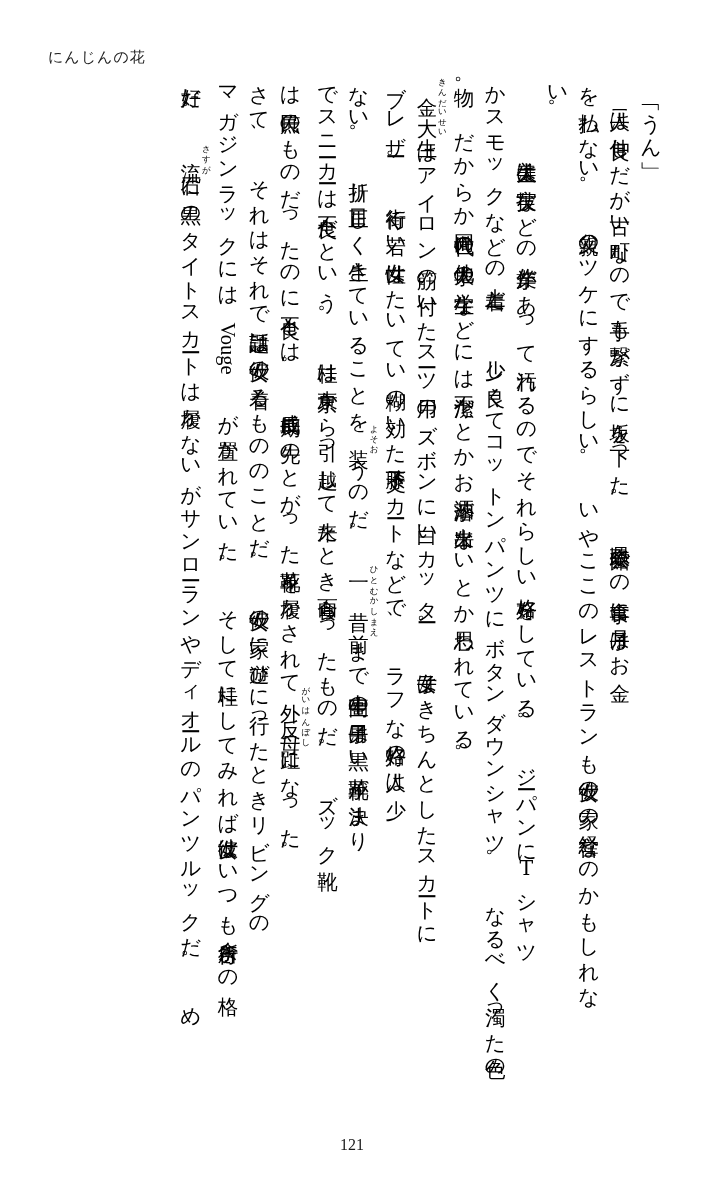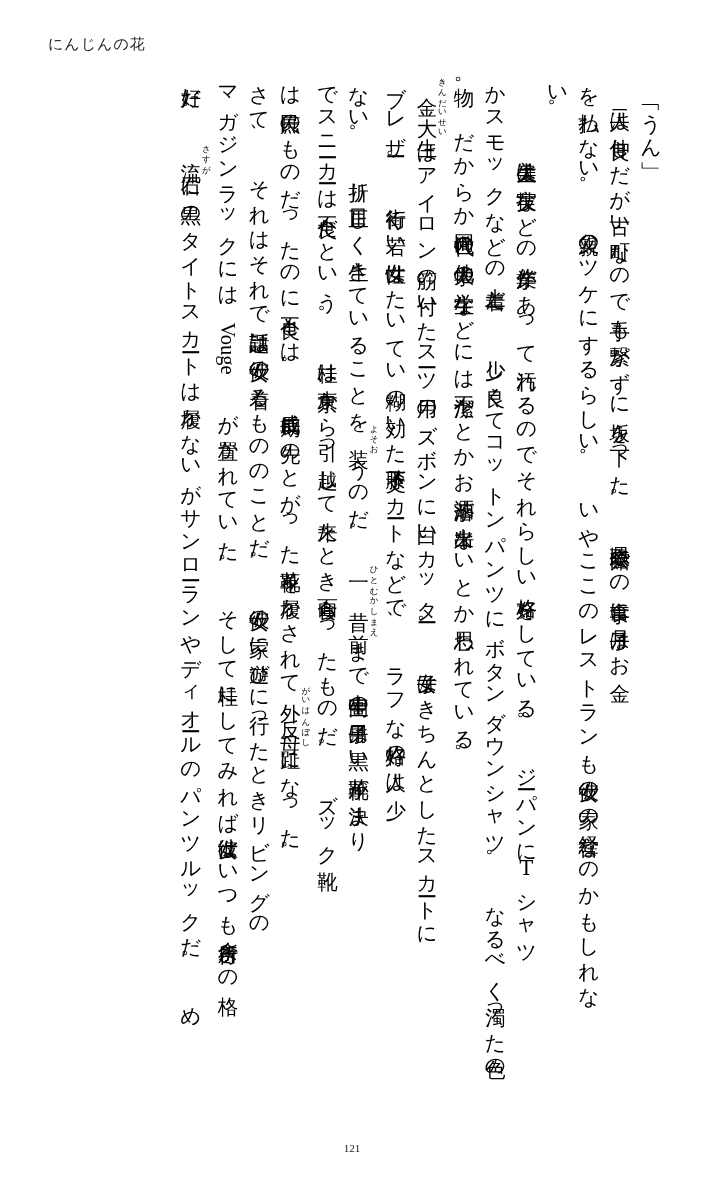--- a/index.html
+++ b/index.html
@@ -15,34 +15,34 @@
     overflow: hidden;
   }
   .page {
     position: relative;
     width: 704px;
     height: 1182px;
     box-sizing: border-box;
   }
   .running-head {
     position: absolute;
-    top: 35px;
+    top: 48px;
     left: 48px;
     font-size: 15px;
     letter-spacing: 1px;
     color: #1a1a1a;
     white-space: nowrap;
   }
   .folio {
     position: absolute;
     bottom: 28px;
     left: 0;
     width: 100%;
     text-align: center;
-    font-size: 11px;
+    font-size: 16px;
     font-family: "Liberation Serif", "DejaVu Serif", serif;
     color: #1a1a1a;
   }
   .body-area {
     position: absolute;
     top: 72px;
     left: 40px;
     right: 38px;
     height: 1030px;
     display: flex;

